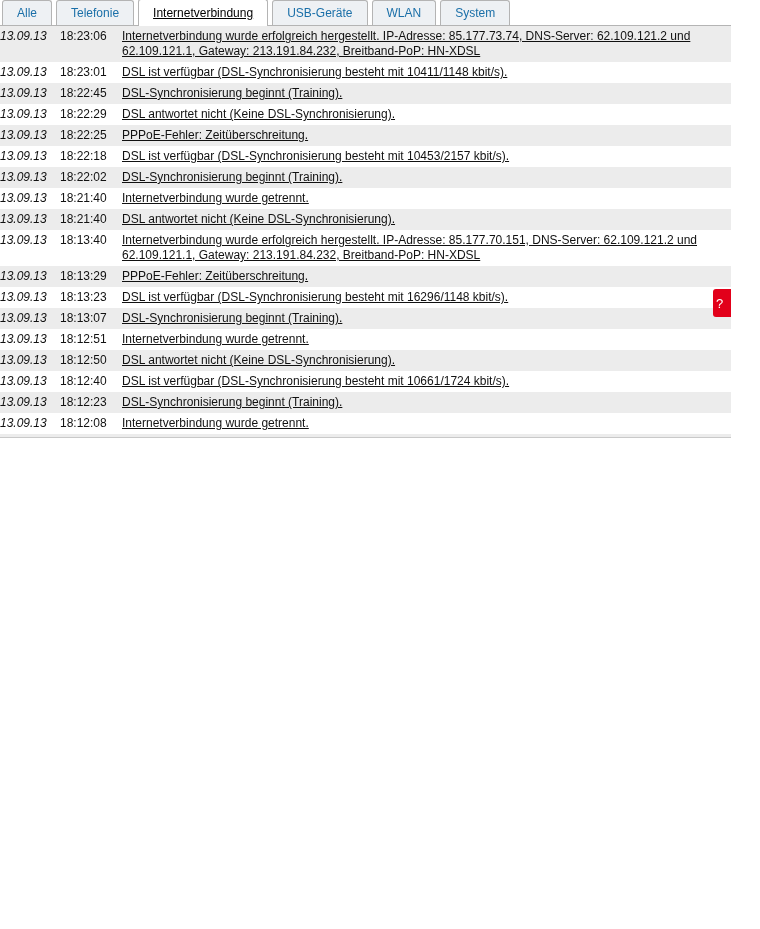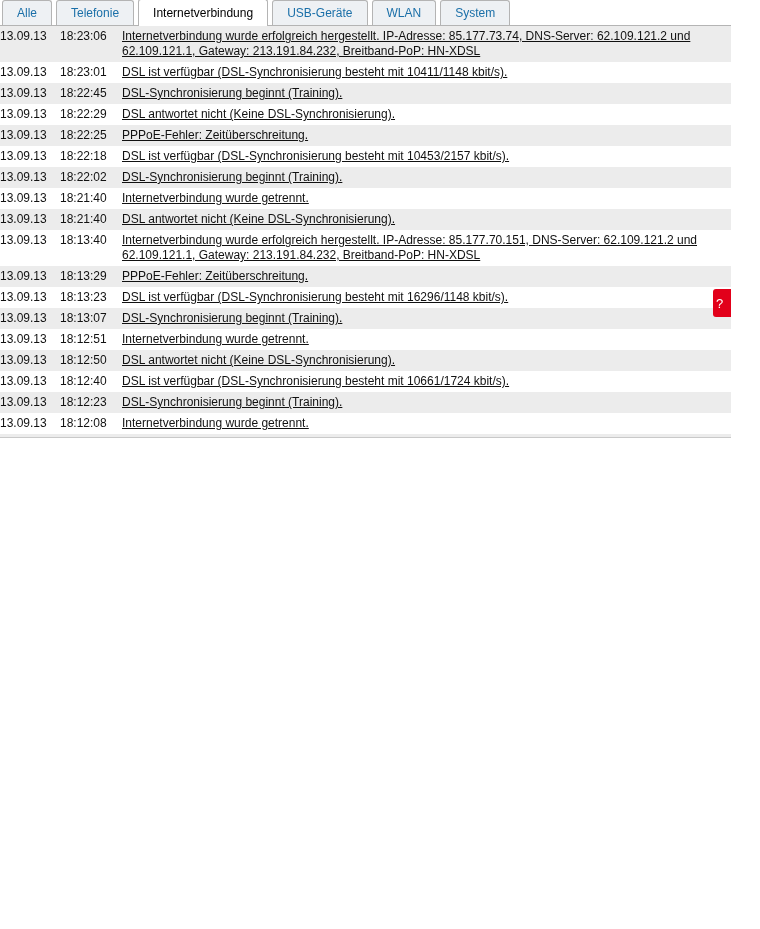--- a/index.html
+++ b/index.html
@@ -52,20 +52,21 @@
   }
 
   .tab.active {
     background: #ffffff;
     color: #000000;
     font-weight: normal;
     border-color: #b4b4b4;
     height: 27px;
     margin-bottom: -1px;
     z-index: 2;
+    text-decoration: underline;
   }
 
   
   .logwrap {
     position: relative;
     width: 731px;
     height: 412px;
     overflow: hidden;
     border-bottom: 1px solid #c9c9c9;
     box-sizing: border-box;
@@ -78,21 +79,21 @@
     font-size: 12px;
     color: #111111;
   }
 
   table.log td {
     padding: 3px 4px 3px 0;
     vertical-align: top;
     line-height: 15px;
   }
 
-  td.c-date { width: 56px; padding-left: 0; white-space: nowrap; }
+  td.c-date { width: 56px; padding-left: 0; white-space: nowrap; font-style: italic; }
   td.c-time { width: 58px; white-space: nowrap; padding-left: 4px; }
   td.c-msg  { padding-left: 6px; padding-right: 16px; text-decoration: underline; }
 
   tr.alt td { background: #ececec; }
   tr.norm td { background: #ffffff; }
 
   
   .side-tab {
     position: absolute;
     right: 29px;

